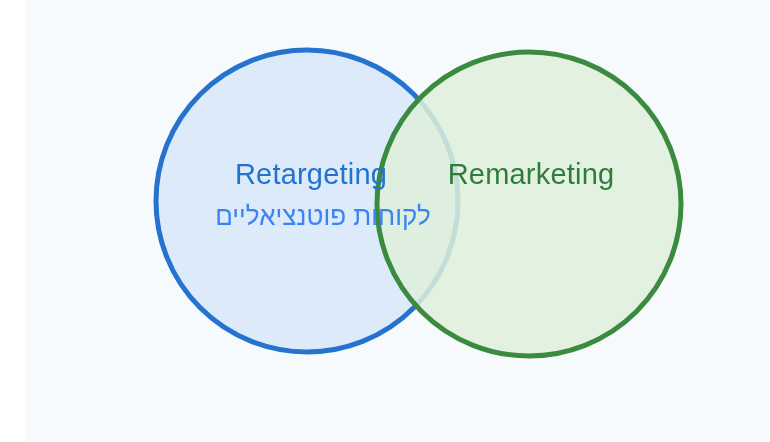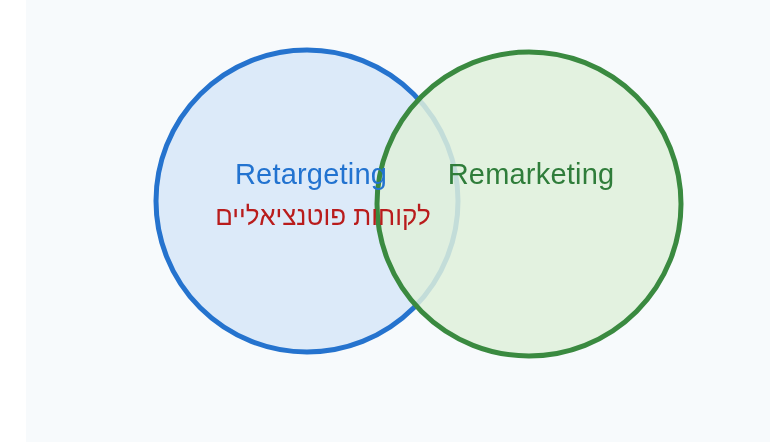--- a/index.html
+++ b/index.html
@@ -52,18 +52,18 @@
 
 <div class="stage" style="background-color: rgb(247, 250, 252);">
 
   <svg width="770" height="442" viewBox="0 0 770 442">
     <circle cx="281" cy="201" r="151" stroke-width="5" style="fill: rgb(217, 232, 249); fill-opacity: 0.92; stroke: rgb(37, 115, 206);"></circle>
     <circle cx="503" cy="204" r="152" stroke-width="5" style="fill: rgb(223, 240, 219); fill-opacity: 0.85; stroke: rgb(58, 138, 64);"></circle>
   </svg>
 
   <div class="label title left-title" style="color: rgb(34, 115, 208);">Retargeting</div>
 
-  <div class="label subtitle left-subtitle" style="color: #b91c1c;">לקוחות פוטנציאליים</div>
+  <div class="label subtitle left-subtitle" style="color: #3b82f6;">לקוחות פוטנציאליים</div>
 
   <div class="label title right-title" style="color: rgb(47, 125, 58);">Remarketing</div>
 
 
 </div>
 
 </body></html>

